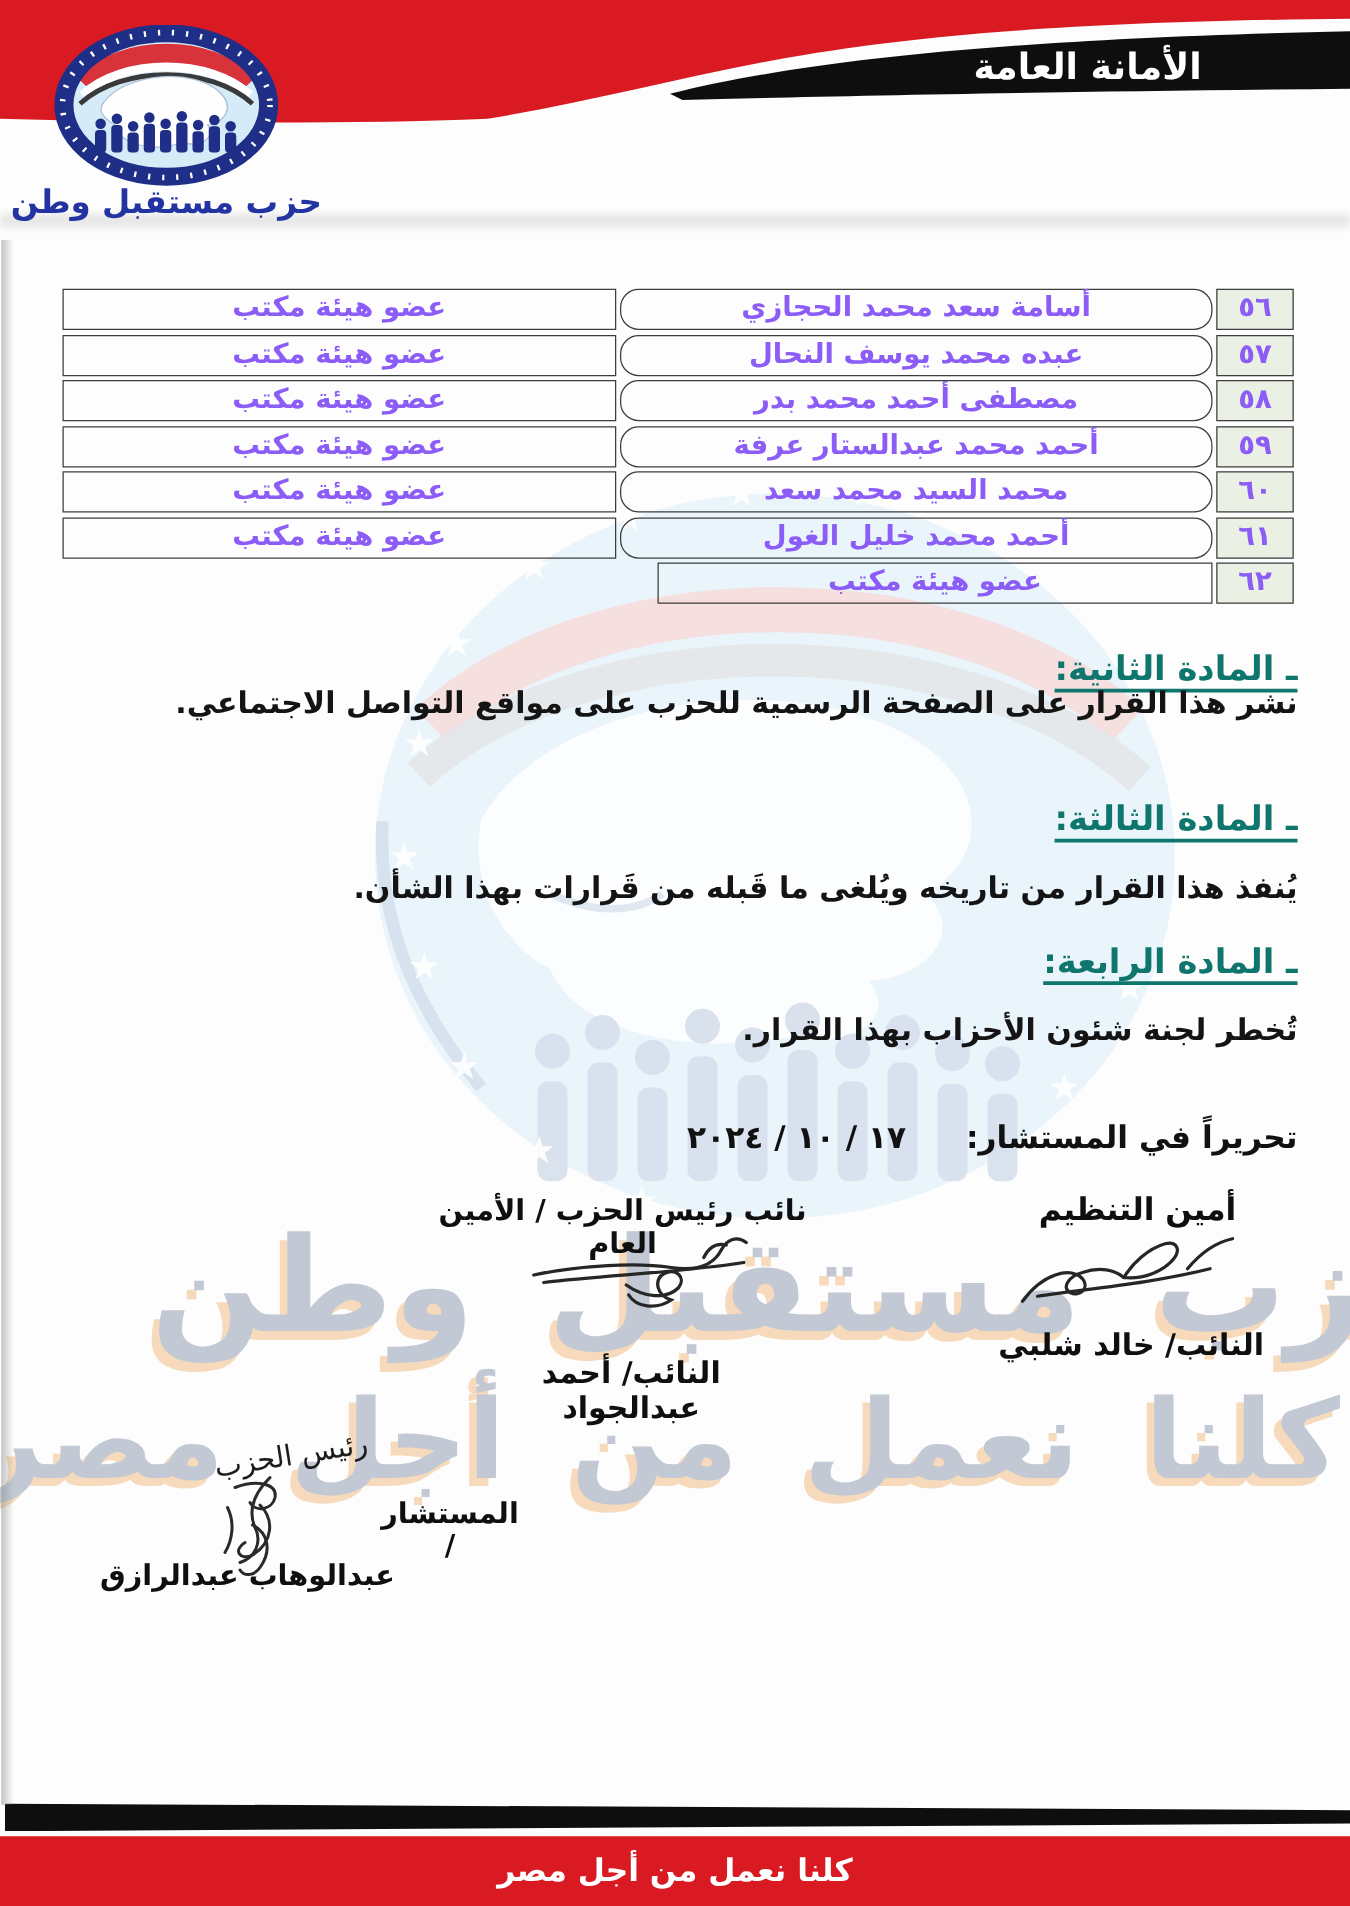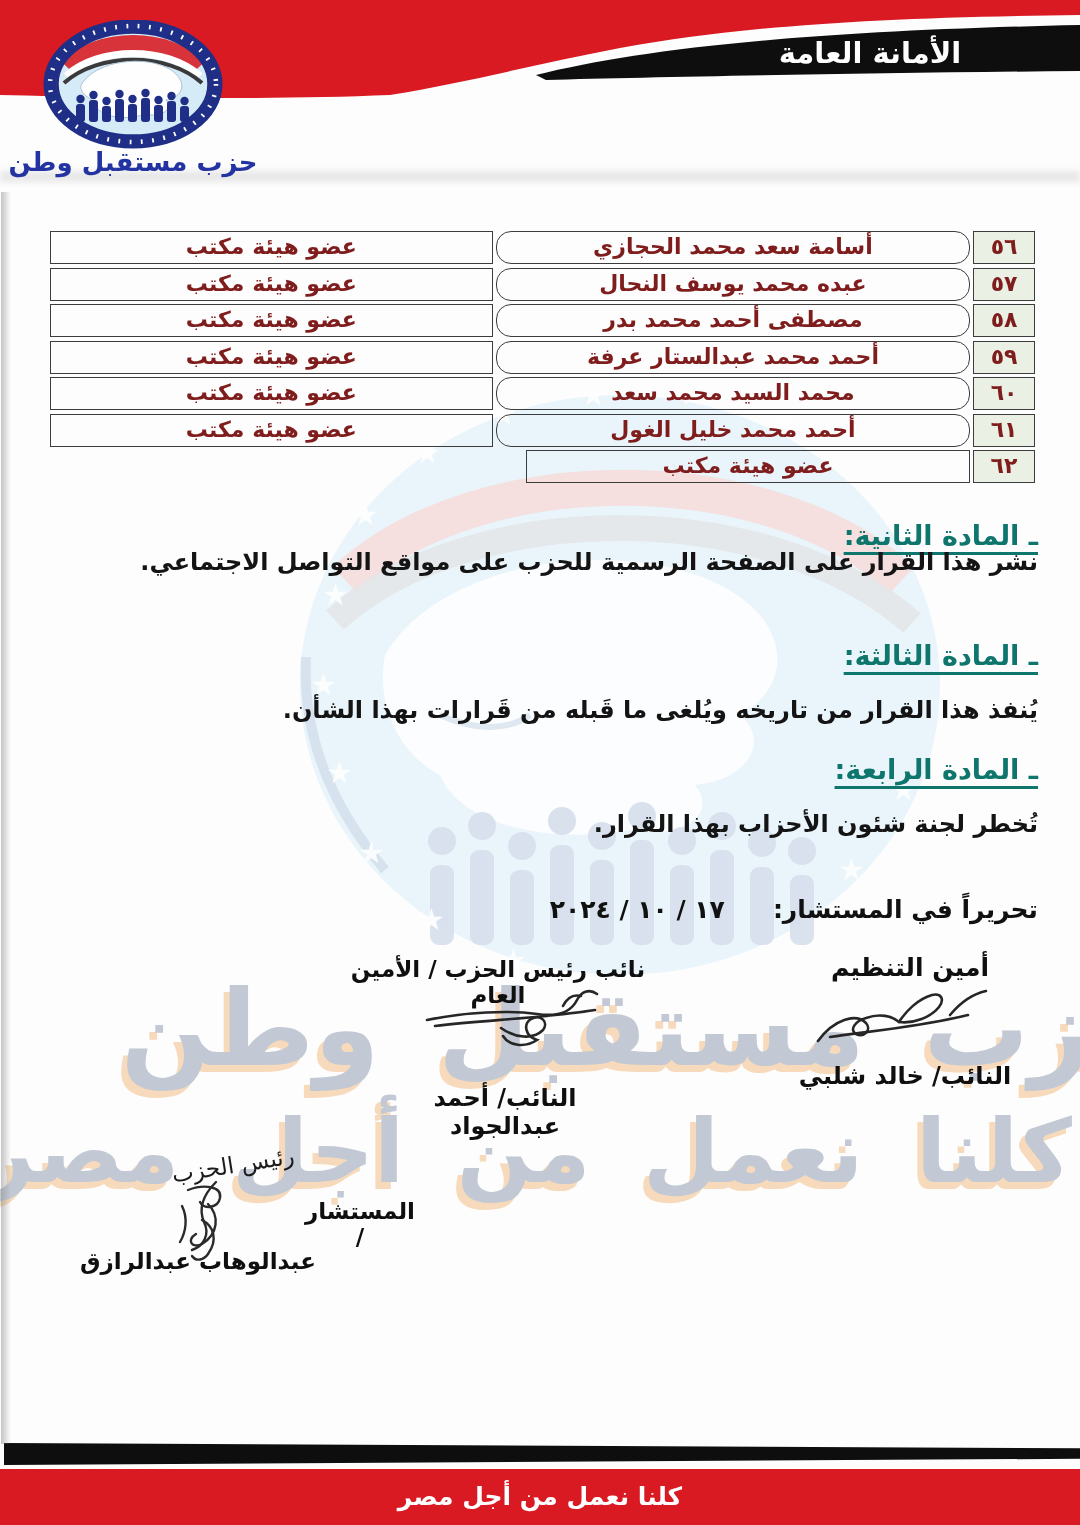--- a/index.html
+++ b/index.html
@@ -13,21 +13,21 @@
   .logo-caption{left:8px;top:147px;width:250px;text-align:center;color:#2334a2;
                 font-size:26px;font-weight:bold;z-index:3;}
   .hdr-smudge{left:0;top:171px;width:1080px;height:11px;background:#b9b9b9;
               opacity:.32;filter:blur(3px);z-index:3;}
   .page-edge{left:1px;top:192px;width:10px;height:1252px;z-index:4;
              background:linear-gradient(to right,rgba(140,140,140,.5),rgba(200,200,200,0));}
   
   .tbl{left:50px;top:231px;width:985px;direction:rtl;z-index:2;}
   .trow{display:flex;height:33px;margin-bottom:3.5px;direction:rtl;}
   .tcell{border:1.6px solid #3c3c3c;box-sizing:border-box;text-align:center;
-         font-weight:bold;font-size:22px;line-height:30px;color:#7f1d1d;}
+         font-weight:bold;font-size:22px;line-height:30px;color:#8b5cf6;}
   .c-no{width:62px;background:#eaf0e3;}
   .c-name{width:476px;margin-right:3px;background:transparent;border-radius:15px;}
   .c-role{width:444px;margin-right:3px;background:transparent;}
   
   .art-h{right:42px;direction:rtl;font-size:27px;font-weight:bold;color:#0f766e;
          text-decoration:underline;text-underline-offset:7px;text-decoration-thickness:2.5px;z-index:2;}
   .art-p{right:42px;direction:rtl;font-size:24px;font-weight:bold;color:#141414;z-index:2;}
   
   .dateline{right:42px;top:895px;direction:rtl;font-size:25px;font-weight:bold;color:#111;z-index:2;}
   .dateline .dt{margin-right:48px;letter-spacing:2px;}

